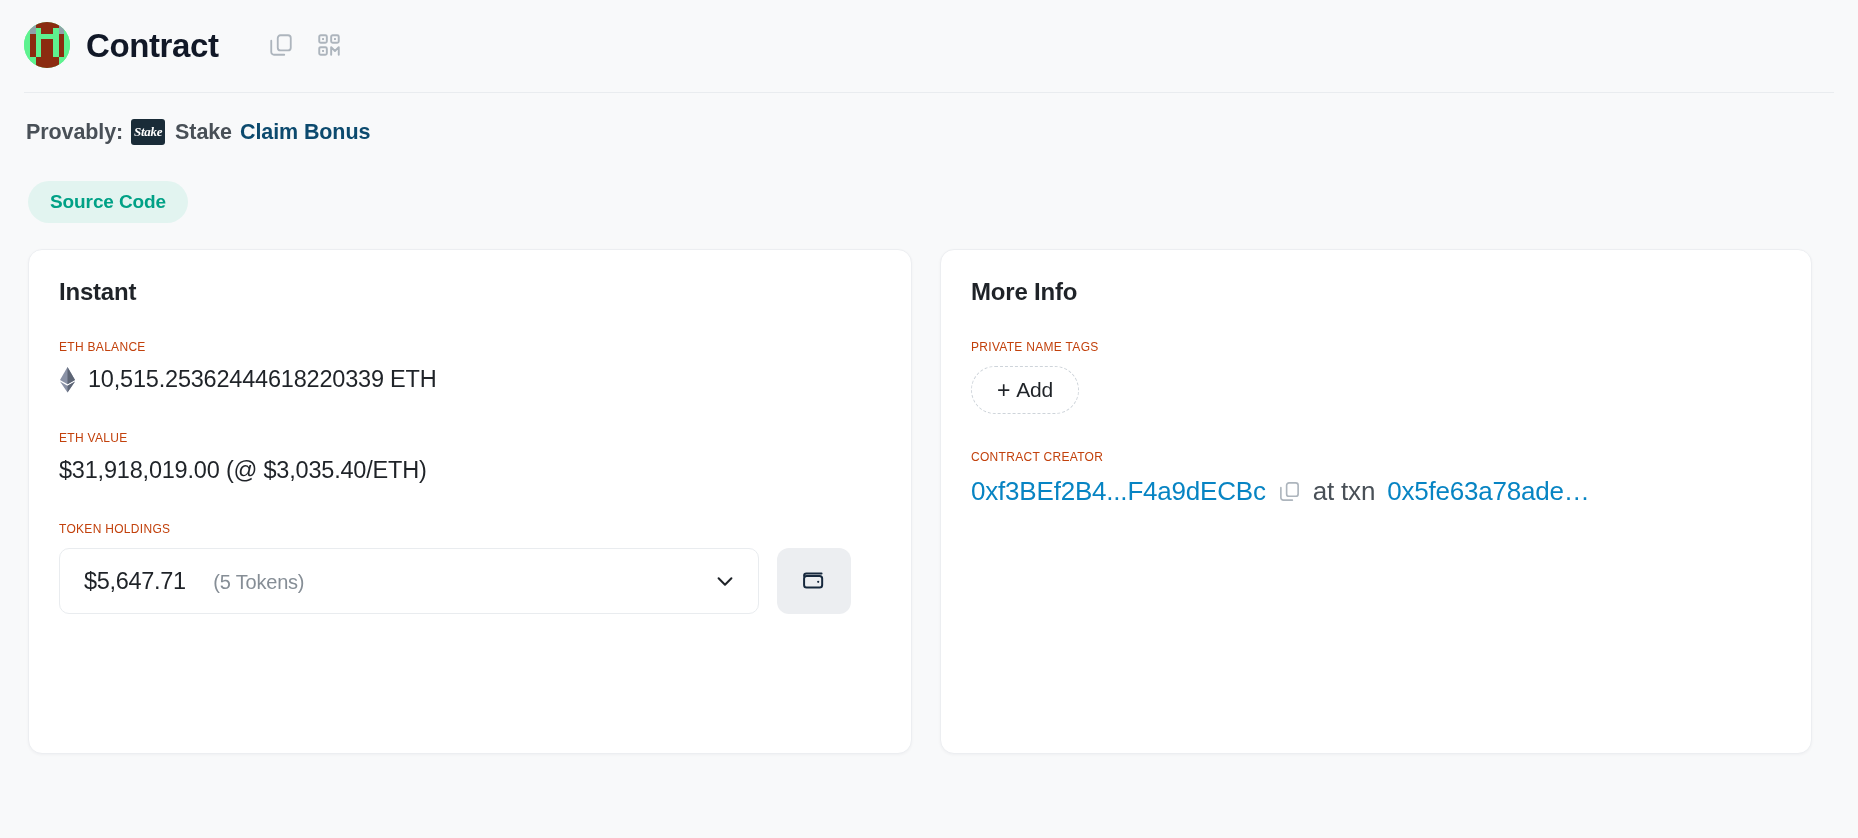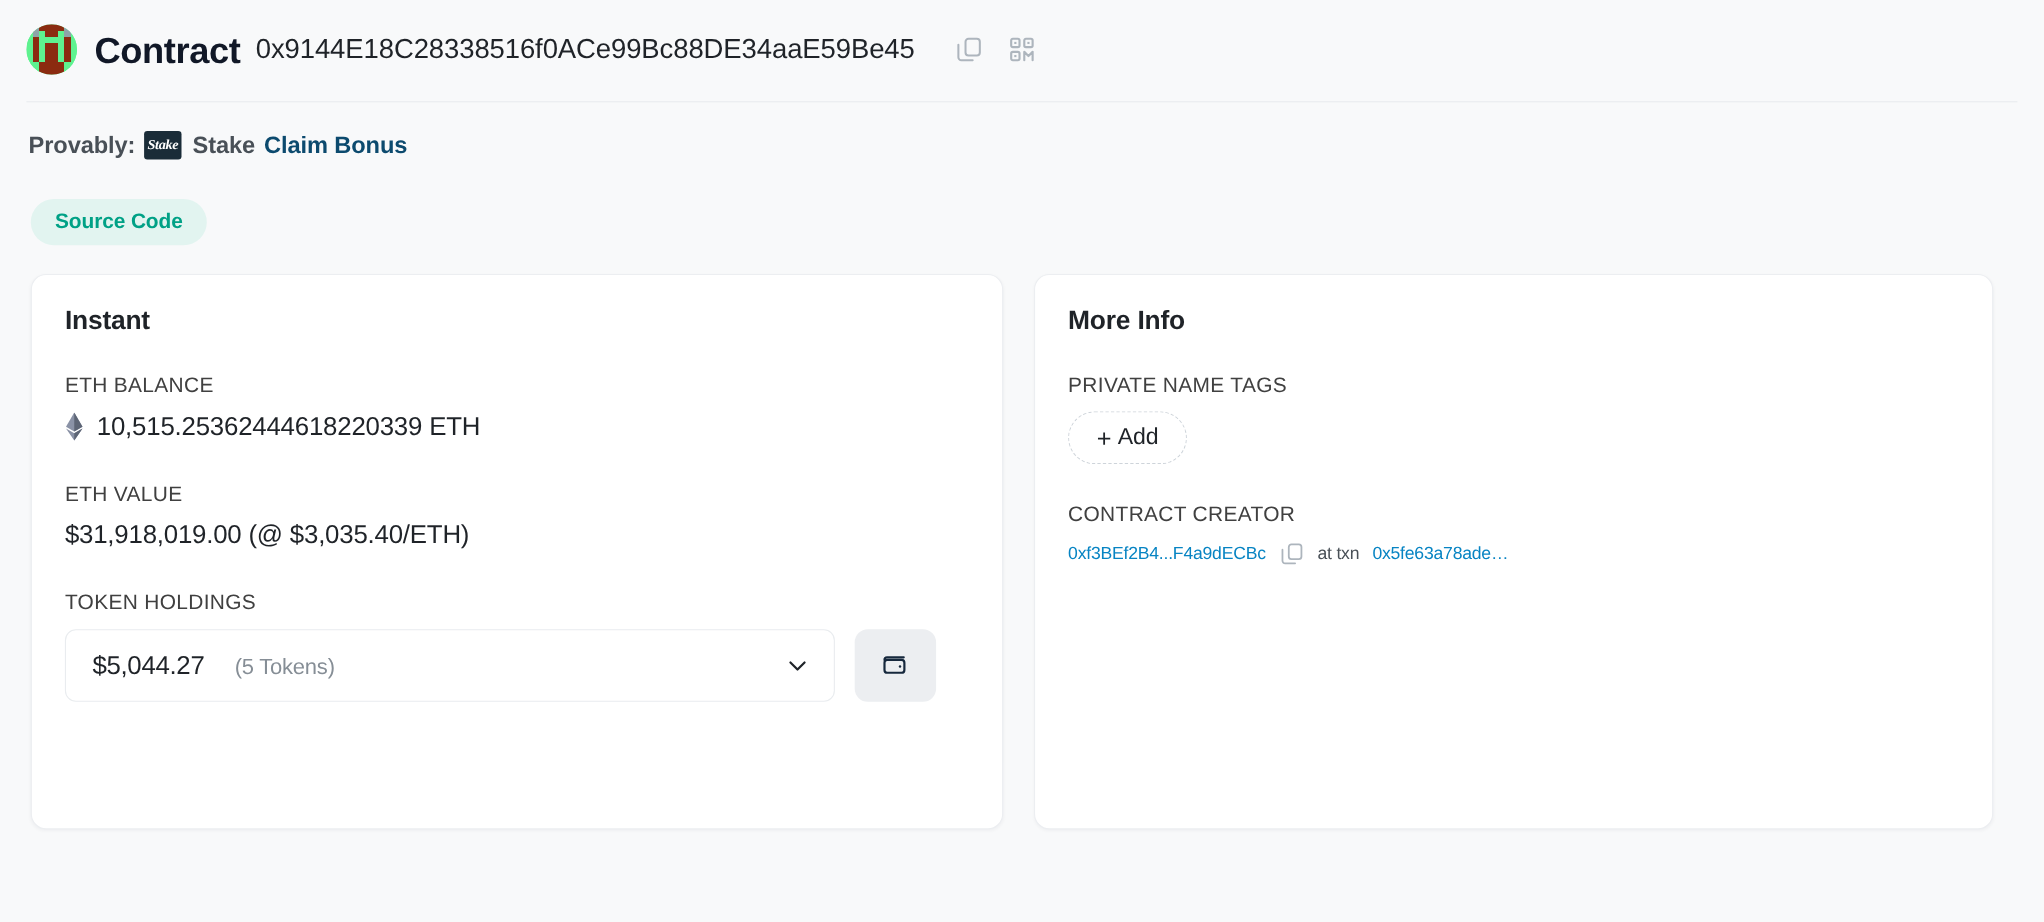--- a/index.html
+++ b/index.html
@@ -141,22 +141,22 @@
   .card.more-info { width: 872px; min-height: 505px; }
 
   .card-title {
     font-size: 24px;
     font-weight: 700;
     color: #1f2328;
     letter-spacing: -0.2px;
     margin: 0 0 34px 0;
   }
   .field-label {
-    font-size: 19px;
-    color: #404040;
+    font-size: 12px;
+    color: #c2410c;
     letter-spacing: 0.3px;
     margin-bottom: 12px;
     text-transform: uppercase;
   }
   .field-value {
     font-size: 23.5px;
     color: #1f2328;
     letter-spacing: -0.2px;
     display: flex;
     align-items: center;
@@ -225,21 +225,21 @@
     cursor: pointer;
     letter-spacing: -0.2px;
     font-family: "Liberation Sans", sans-serif;
     margin-bottom: 36px;
   }
   .add-btn .plus { font-size: 23px; line-height: 1; }
 
   .creator-line {
     display: flex;
     align-items: center;
-    font-size: 16px;
+    font-size: 26px;
     letter-spacing: -0.2px;
     flex-wrap: wrap;
     text-align: center;
   }
   .link-blue {
     color: #0784c3;
     text-decoration: none;
     cursor: pointer;
   }
   .copy-sm {
@@ -272,21 +272,20 @@
         <rect x="5" y="0" width="1" height="1" fill="#8b2b10"></rect>
         <rect x="5" y="1" width="1" height="5" fill="#5ef28f"></rect>
         <rect x="5" y="6" width="1" height="2" fill="#8b2b10"></rect>
         <rect x="6" y="0" width="1" height="2" fill="#8ea3a8"></rect>
         <rect x="6" y="2" width="1" height="4" fill="#8b2b10"></rect>
         <rect x="6" y="6" width="1" height="2" fill="#5ef28f"></rect>
         <rect x="7" y="0" width="1" height="8" fill="#5ef28f"></rect>
       </svg>
     </div>
     <div class="page-title">Contract</div>
-    <div class="address-text">0x9144E18C28338516f0ACe99Bc88DE34aaE59Be45</div>
 
     <span class="hdr-icon">
       <svg width="26" height="26" viewBox="0 0 24 24" fill="none" stroke="currentColor" stroke-width="1.7" stroke-linecap="round" stroke-linejoin="round">
         <rect x="9" y="3" width="12" height="14" rx="2.5"></rect>
         <path d="M15 21H5.5A2.5 2.5 0 0 1 3 18.5V8"></path>
       </svg>
     </span>
     <span class="hdr-icon">
       <svg width="26" height="26" viewBox="0 0 24 24" fill="none" stroke="currentColor" stroke-width="1.8" stroke-linecap="round" stroke-linejoin="round">
         <rect x="3" y="3" width="7" height="7" rx="1.4"></rect>
@@ -333,21 +332,21 @@
         <span>10,515.25362444618220339 ETH</span>
       </div>
 
       <div class="field-label">ETH VALUE</div>
       <div class="field-value">$31,918,019.00 (@ $3,035.40/ETH)</div>
 
       <div class="field-label">TOKEN HOLDINGS</div>
       <div class="holdings-row">
         <div class="holdings-select">
           <span>
-            <span class="holdings-amount">$5,044.27</span>
+            <span class="holdings-amount">$5,647.71</span>
             <span class="holdings-count">(5 Tokens)</span>
           </span>
           <span class="chev">
             <svg width="22" height="22" viewBox="0 0 24 24" fill="none" stroke="currentColor" stroke-width="2.2" stroke-linecap="round" stroke-linejoin="round">
               <path d="M5 9l7 7 7-7"></path>
             </svg>
           </span>
         </div>
         <button class="wallet-btn">
           <span>

